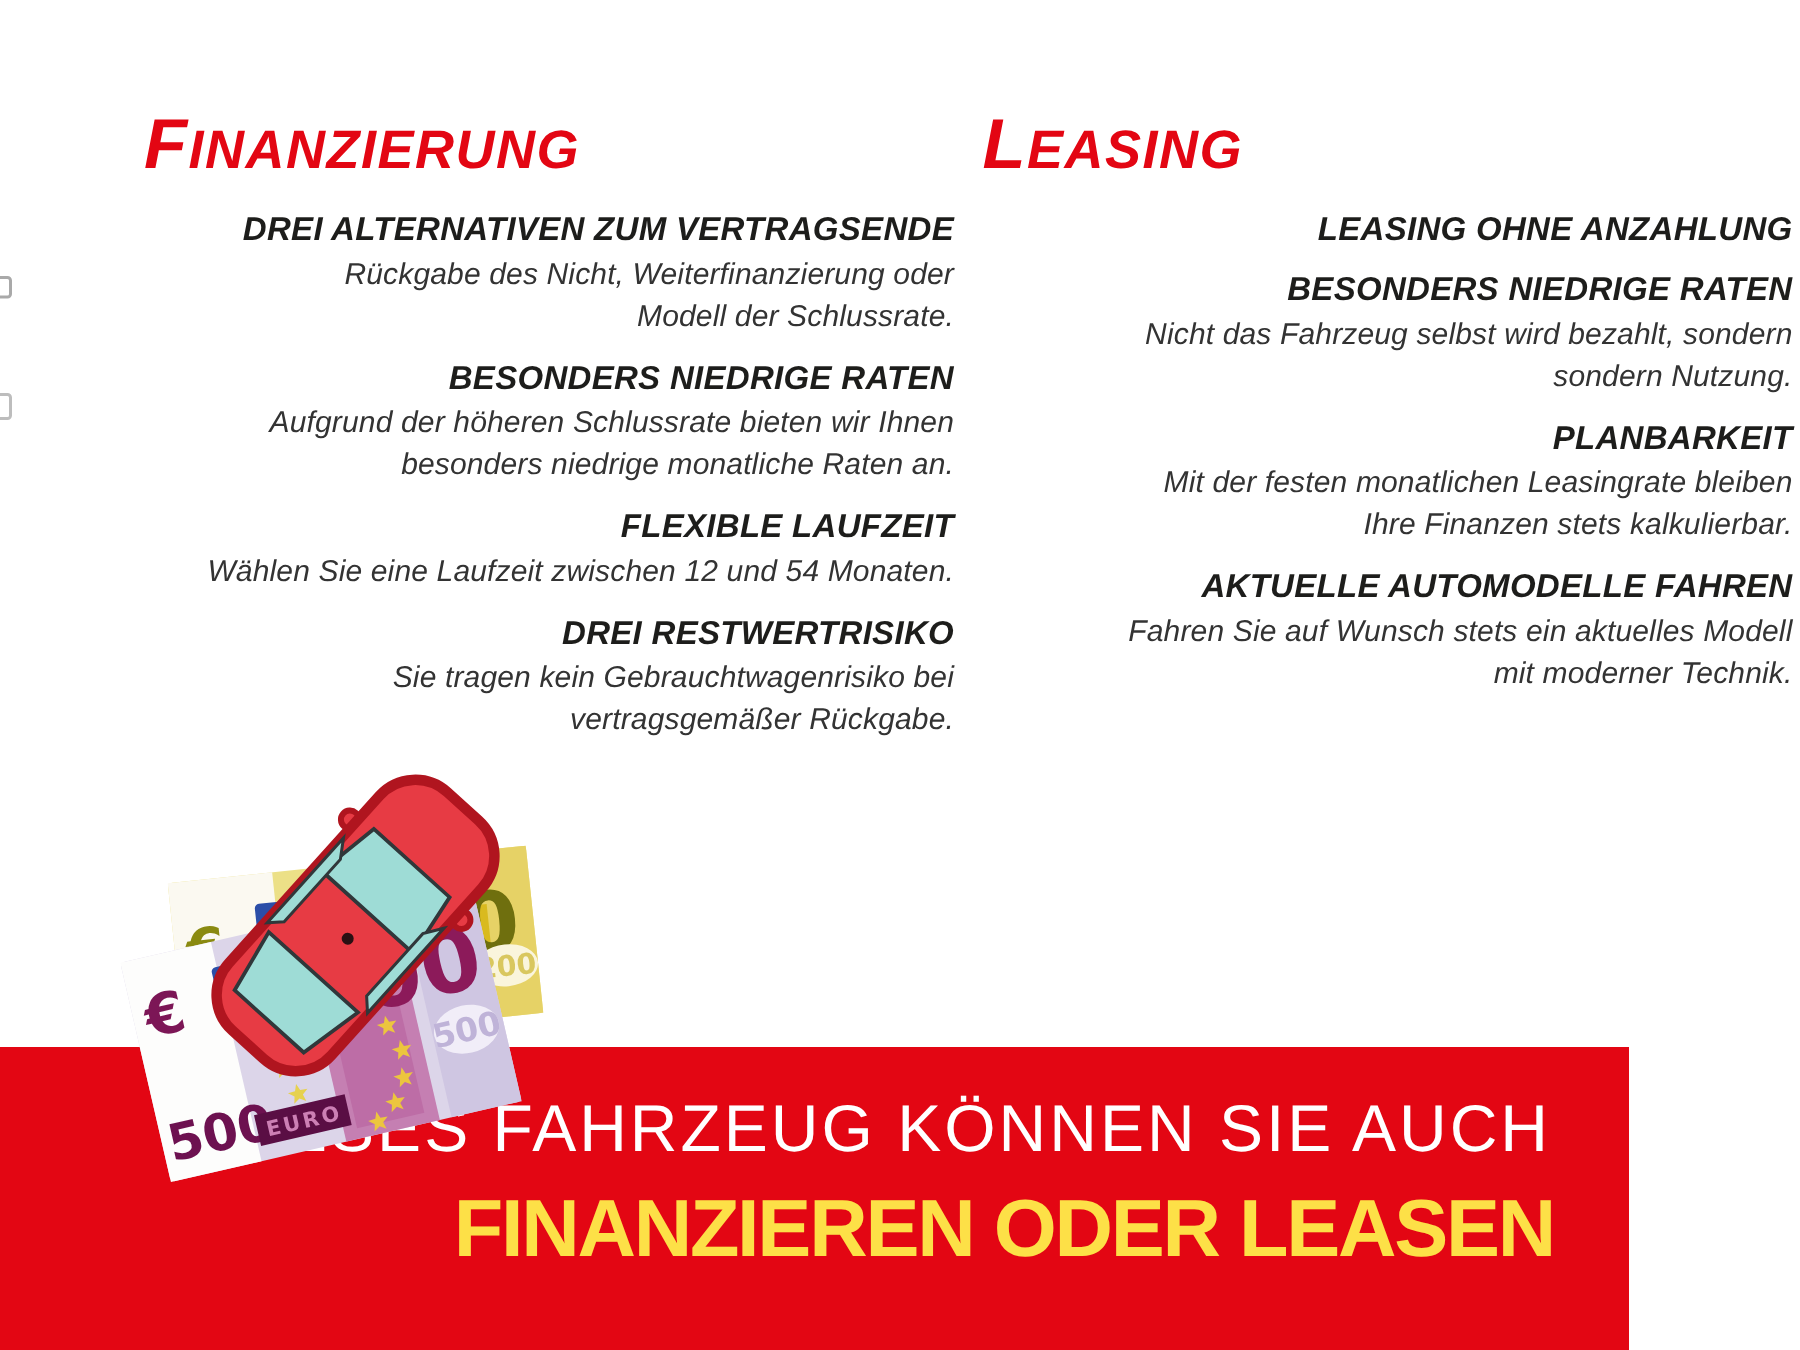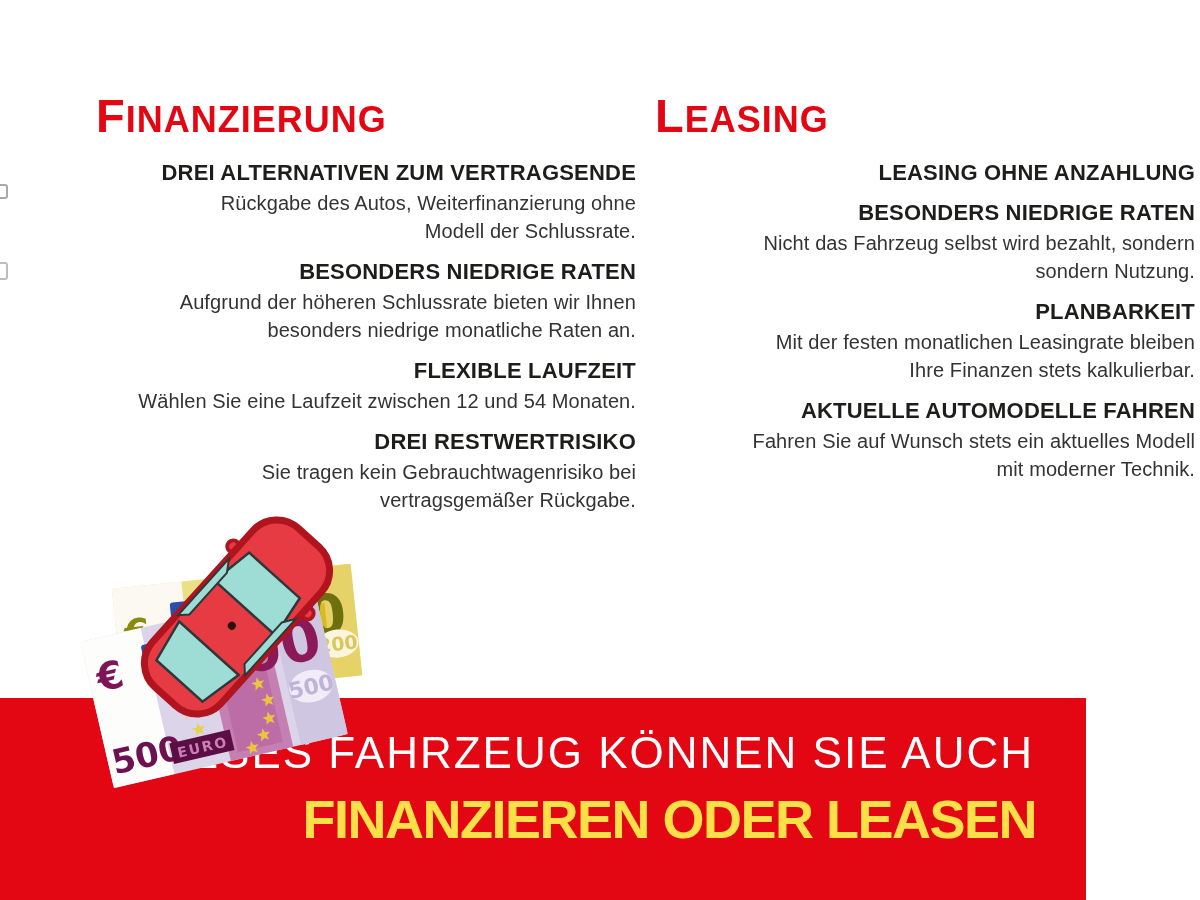--- a/index.html
+++ b/index.html
@@ -1,21 +1,21 @@
 <!DOCTYPE html>
 <html><head>
 <meta charset="utf-8">
 <style>
   html,body{margin:0;padding:0;background:#fff;}
   .canvas{
     position:relative;width:1200px;height:900px;overflow:hidden;
     background:#ffffff;font-family:"Liberation Sans",sans-serif;color:#1d1d1b;
   }
   
-  .col{position:absolute;top:96px;width:540px;z-index:2;}
+  .col{position:absolute;top:76px;width:540px;z-index:2;font-style:italic;}
   .col--left{left:96px;}
   .col--right{left:655px;}
   .col-title{
     margin:0 0 20px 0;color:#e30613;font-size:36px;font-weight:800;
     letter-spacing:1px;line-height:40px;
   }
   .col-title::first-letter{font-size:47px;}
   .sec{margin:0 0 14px 0;text-align:right;}
   .sec-h{
     margin:0;font-size:22px;font-weight:800;letter-spacing:.2px;
@@ -54,21 +54,21 @@
 <body>
 
 <div class="canvas">
 
   <div class="col col--left">
     <h1 class="col-title" style="text-transform:uppercase;">Finanzierung</h1>
 
     <div class="sec">
       <h2 class="sec-h">DREI ALTERNATIVEN ZUM VERTRAGSENDE</h2>
       <p class="sec-p">
-        <span class="ln">Rückgabe des Autos, Weiterfinanzierung ohne</span>
+        <span class="ln">Rückgabe des Nicht, Weiterfinanzierung oder</span>
         <span class="ln">Modell der Schlussrate.</span>
       </p>
     </div>
     <div class="sec">
       <h2 class="sec-h">BESONDERS NIEDRIGE RATEN</h2>
       <p class="sec-p">
         <span class="ln">Aufgrund der höheren Schlussrate bieten wir Ihnen</span>
         <span class="ln">besonders niedrige monatliche Raten an.</span>
       </p>
     </div>

